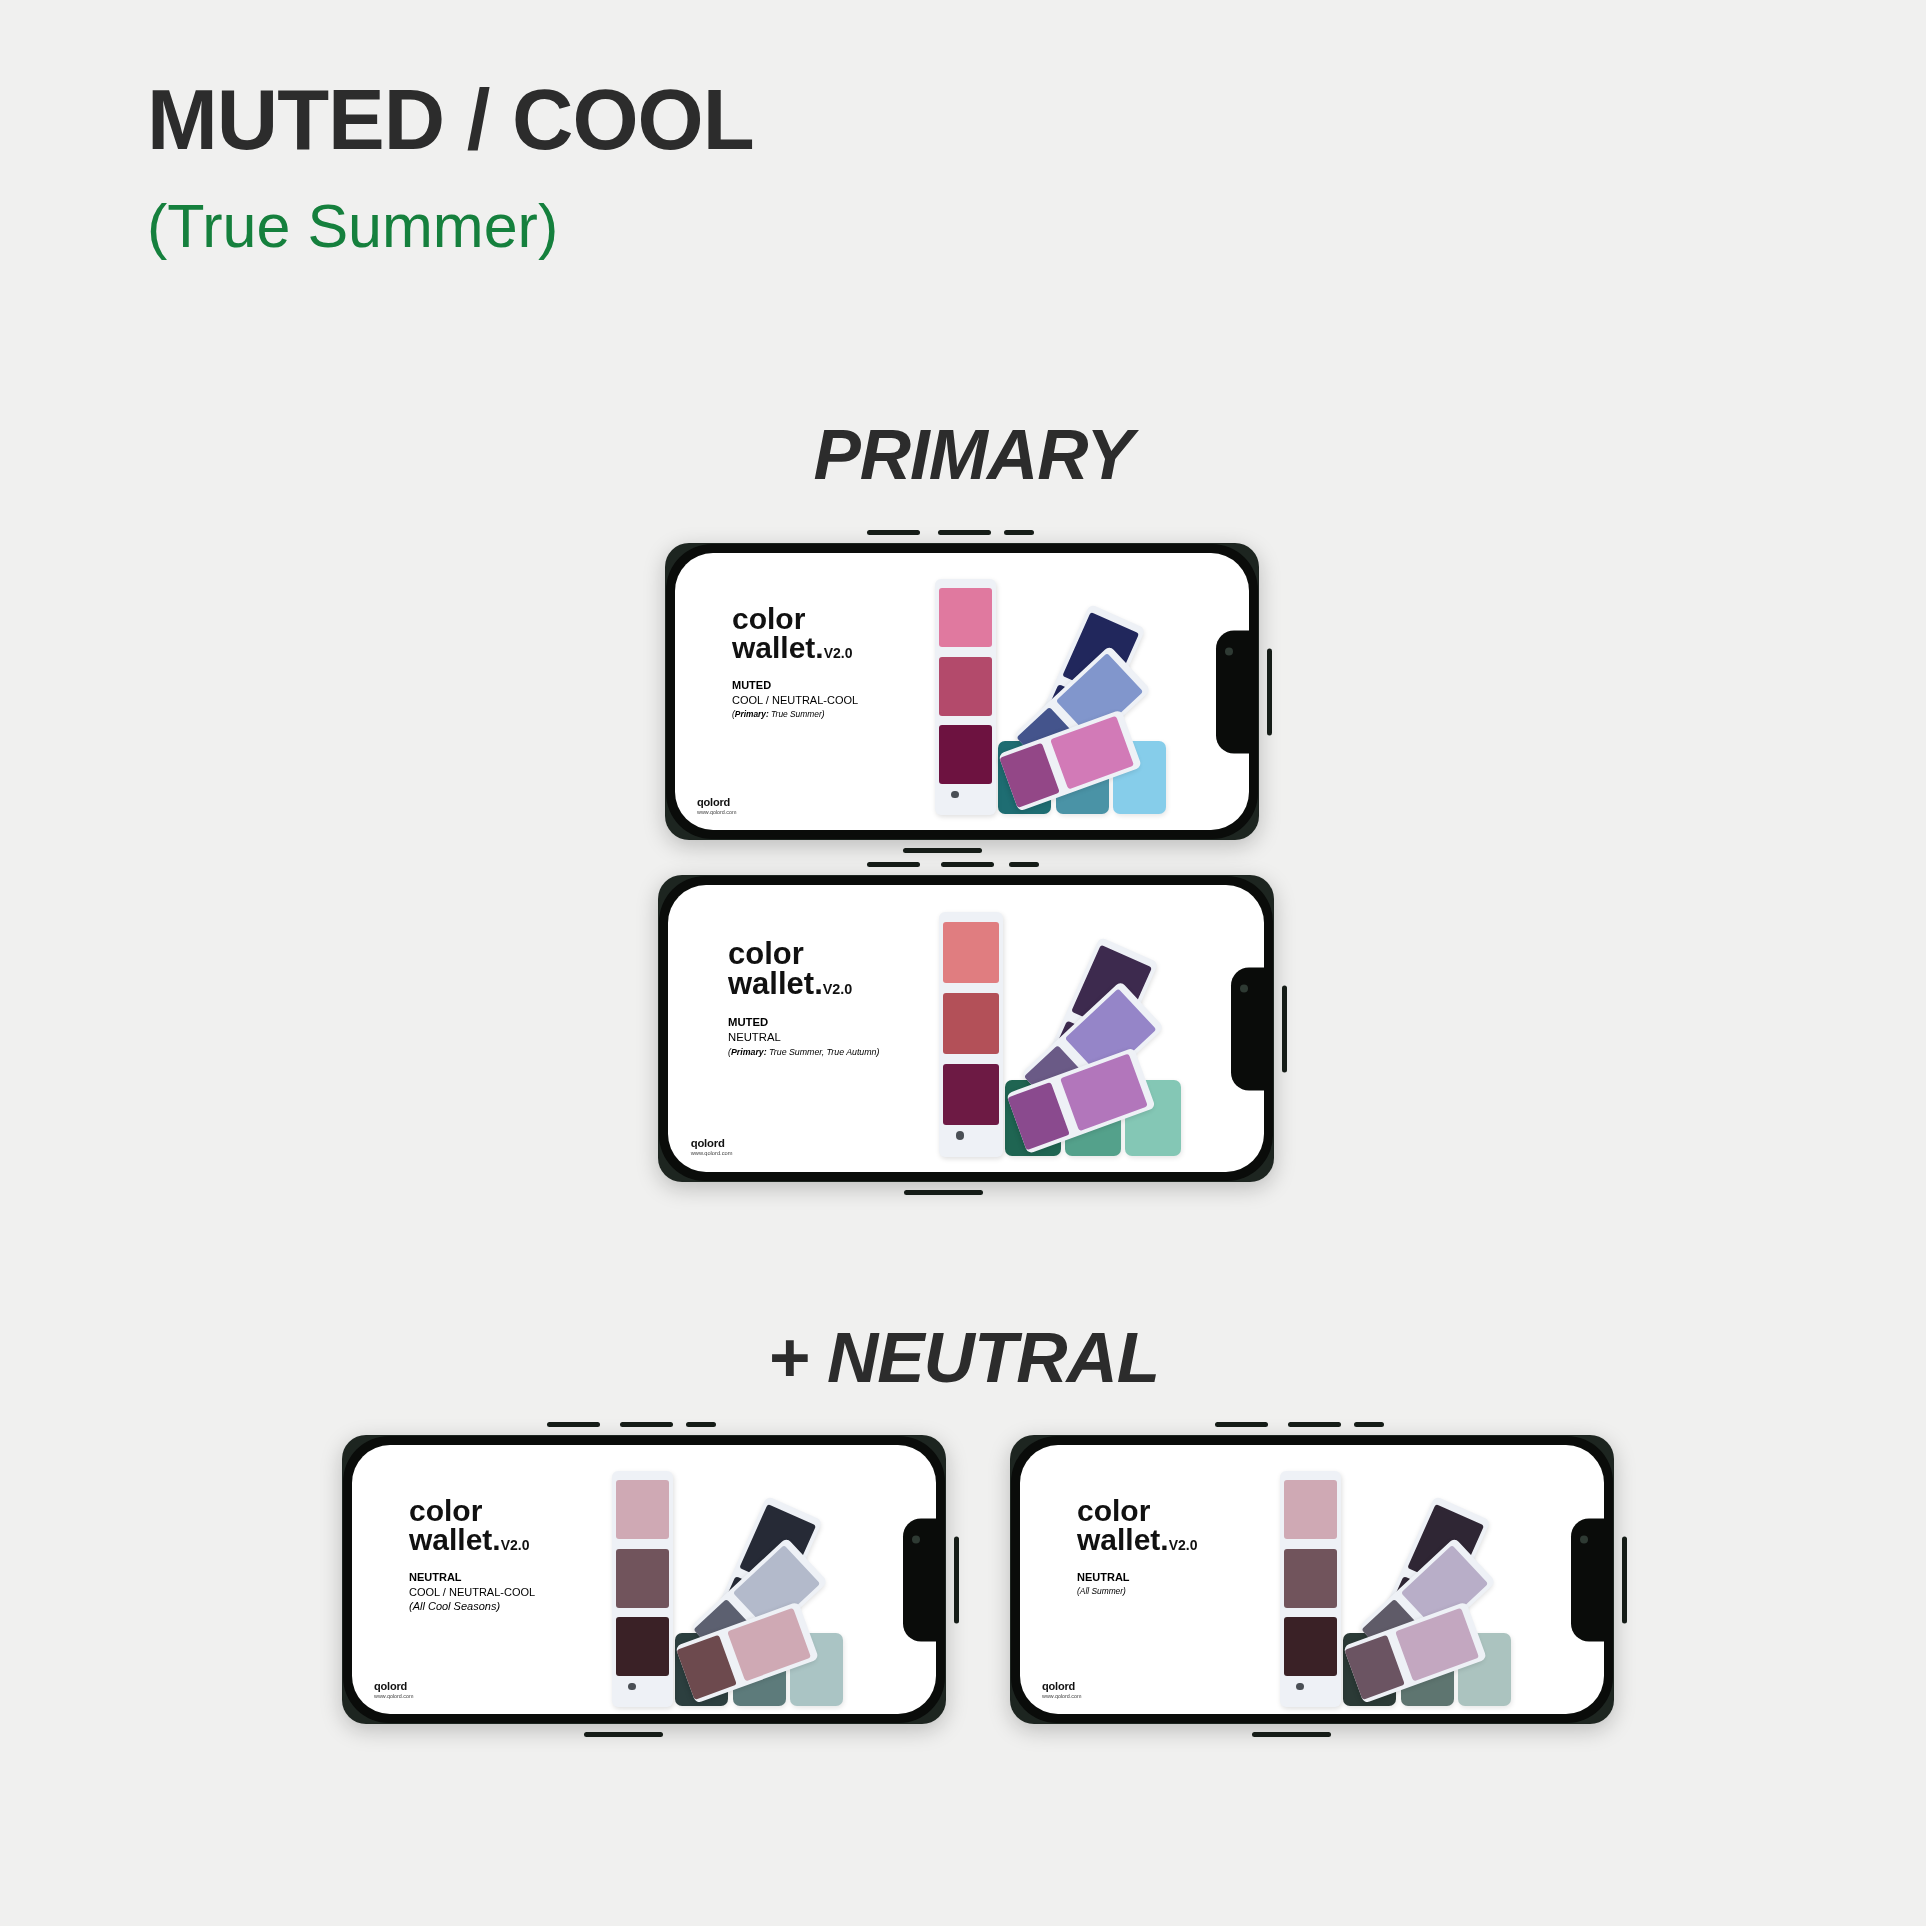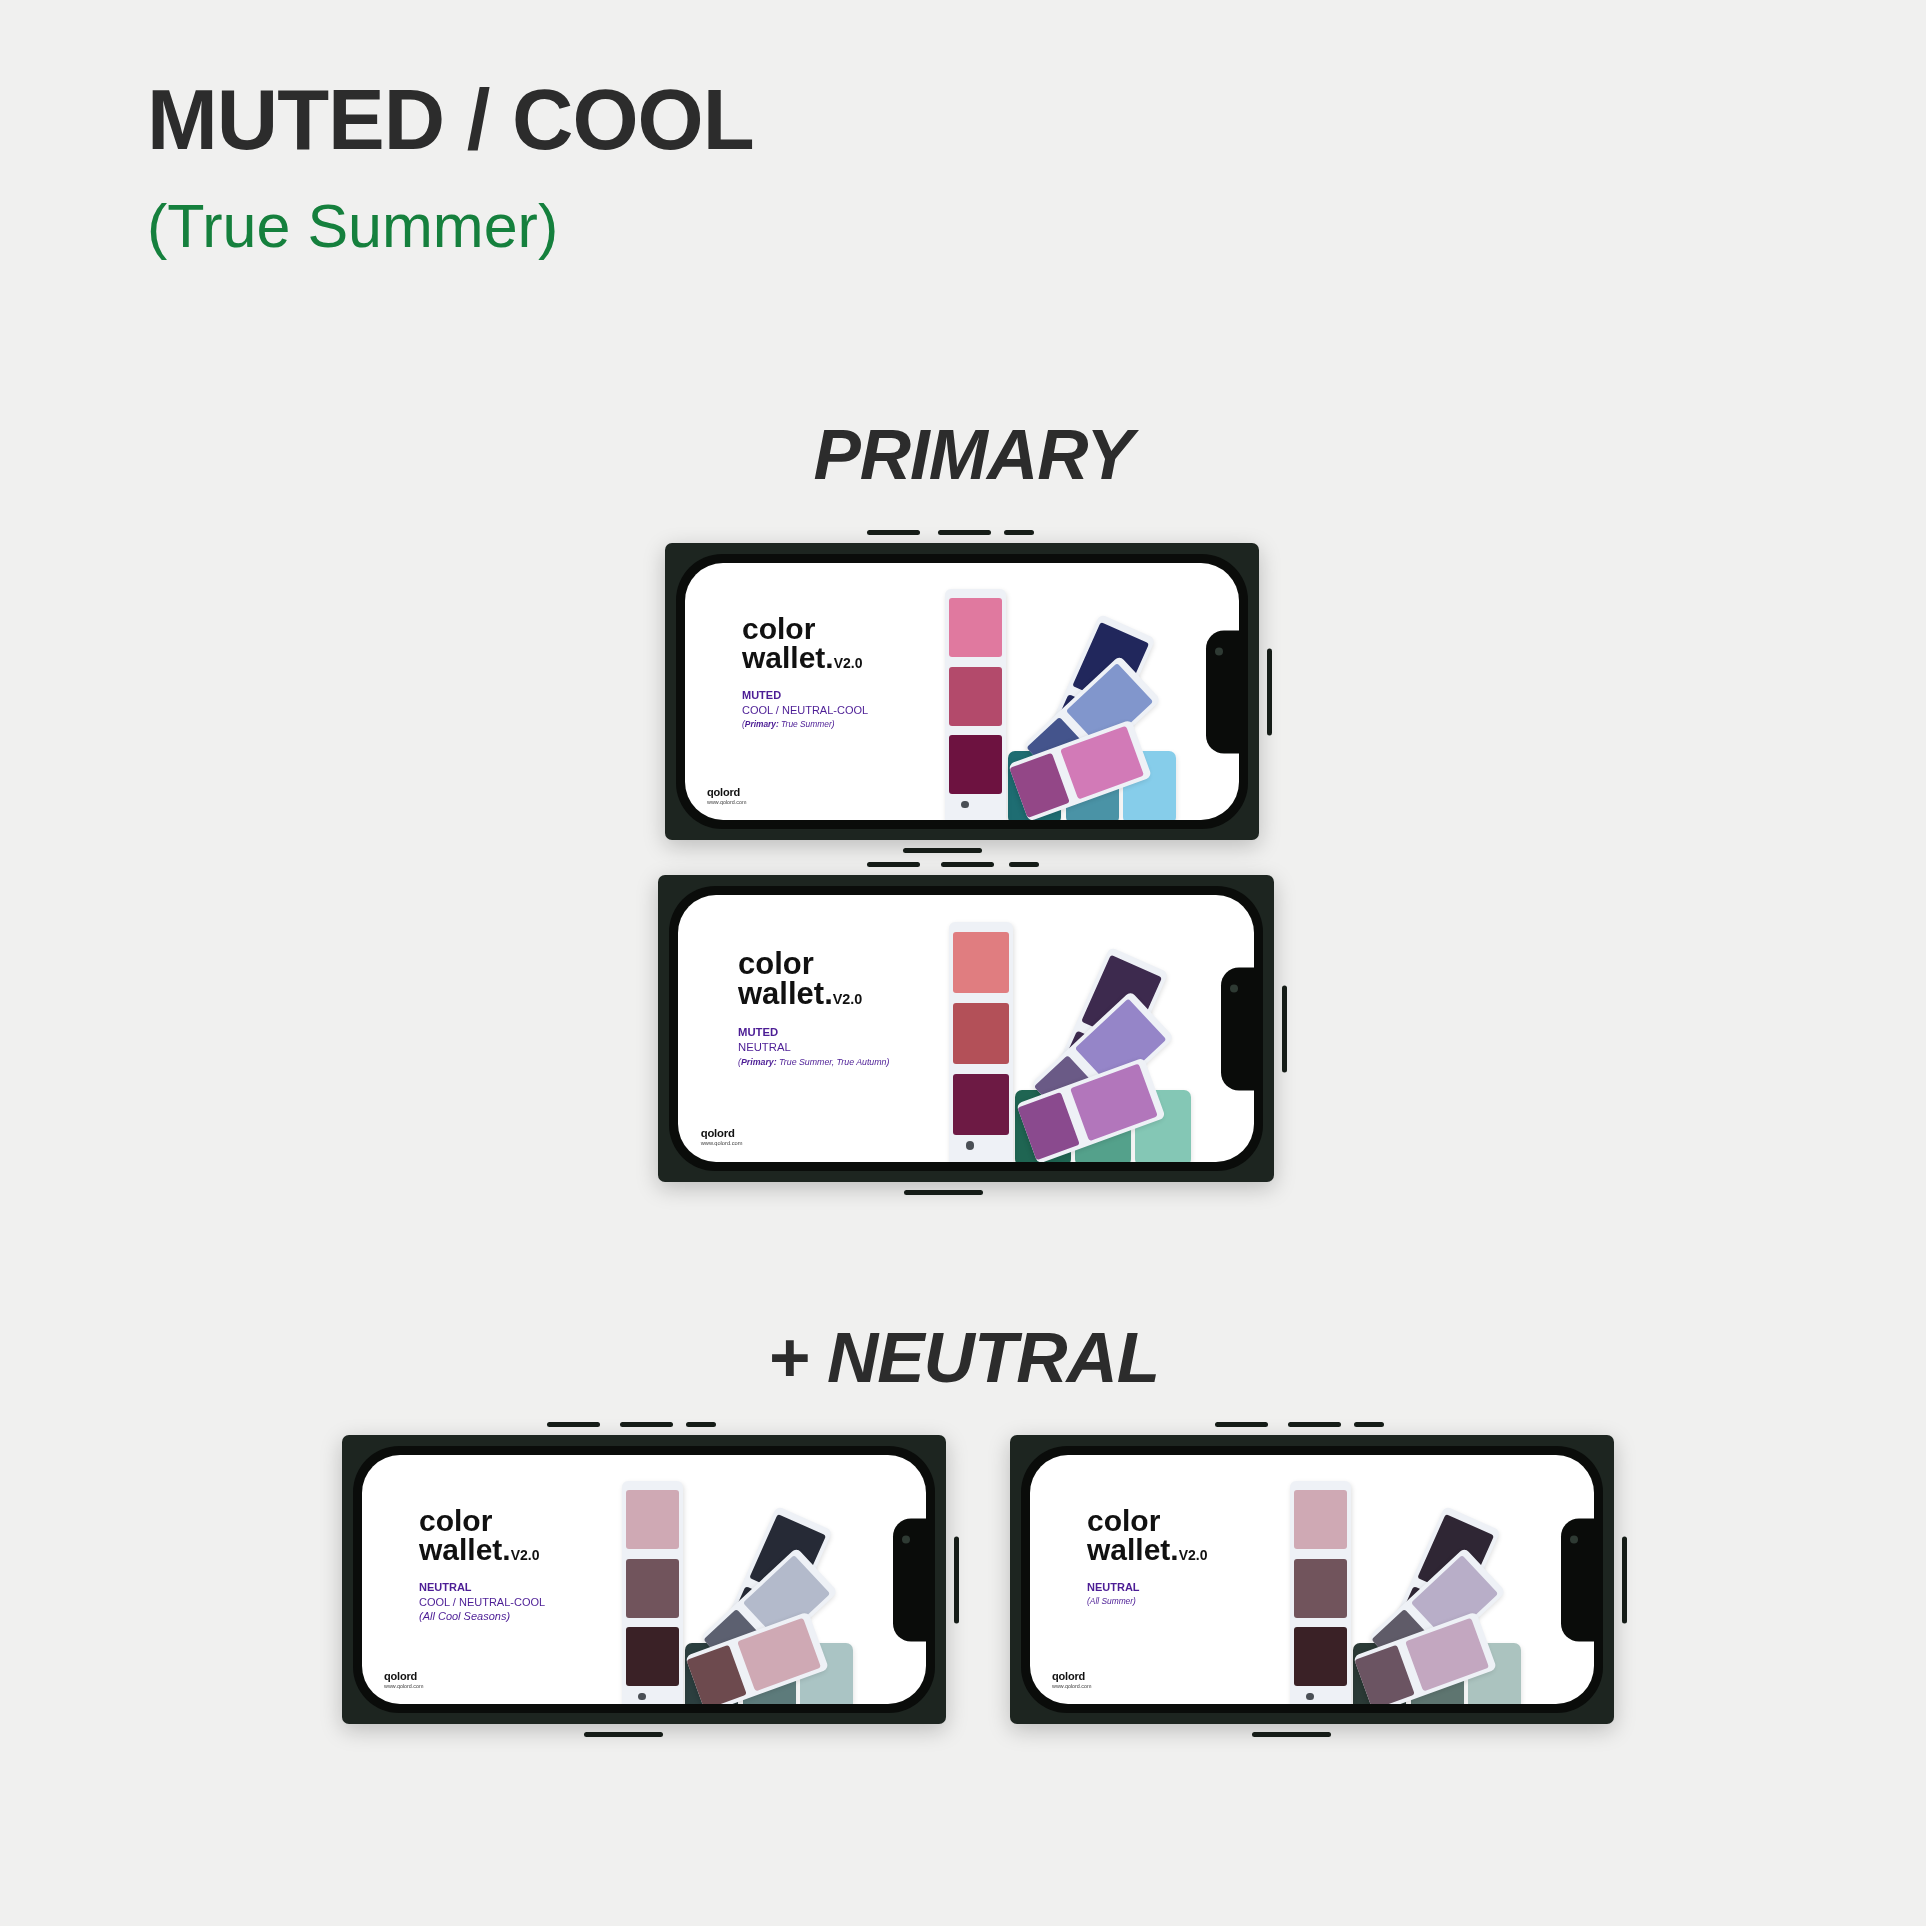--- a/index.html
+++ b/index.html
@@ -49,23 +49,23 @@
     white-space: nowrap;
     text-align: center;
   }
   .section-primary  { left: 0; right: 0; top: 414px; padding-left: 19px; }
   .section-neutrals { left: 0; right: 0; top: 1317px; }
   .section-heading span { display: inline-block; }
 
   
   .phone {
     position: absolute;
-    border-radius: 7px;
+    border-radius: 24px;
     background: #1d2520;
-    padding: 11px;
+    padding: 1px;
     box-shadow: 0 6px 22px rgba(0,0,0,0.22);
   }
   .phone-inner {
     width: 100%;
     height: 100%;
     border-radius: 46px;
     background: #0a0c0a;
     padding: 9px;
     position: relative;
   }
@@ -126,21 +126,21 @@
     line-height: 0.97;
     font-weight: bold;
   }
   .brand .line1 { display: block; }
   .brand .line2 { display: block; }
   .brand .ver {
     font-weight: bold;
     letter-spacing: 0;
   }
 
-  .meta { position: absolute; color: #4c1d95; }
+  .meta { position: absolute; color: #000000; }
   .meta .m1 { font-weight: bold; display: block; }
   .meta .m2 { font-weight: normal; display: block; }
   .meta .m3 { font-style: italic; display: block; }
   .meta .m3 b { font-style: italic; }
 
   .logo { position: absolute; color: #111111; }
   .logo .lg1 { display: block; font-weight: bold; letter-spacing: -0.2px; }
   .logo .lg2 { display: block; color: #444; }
 
   

